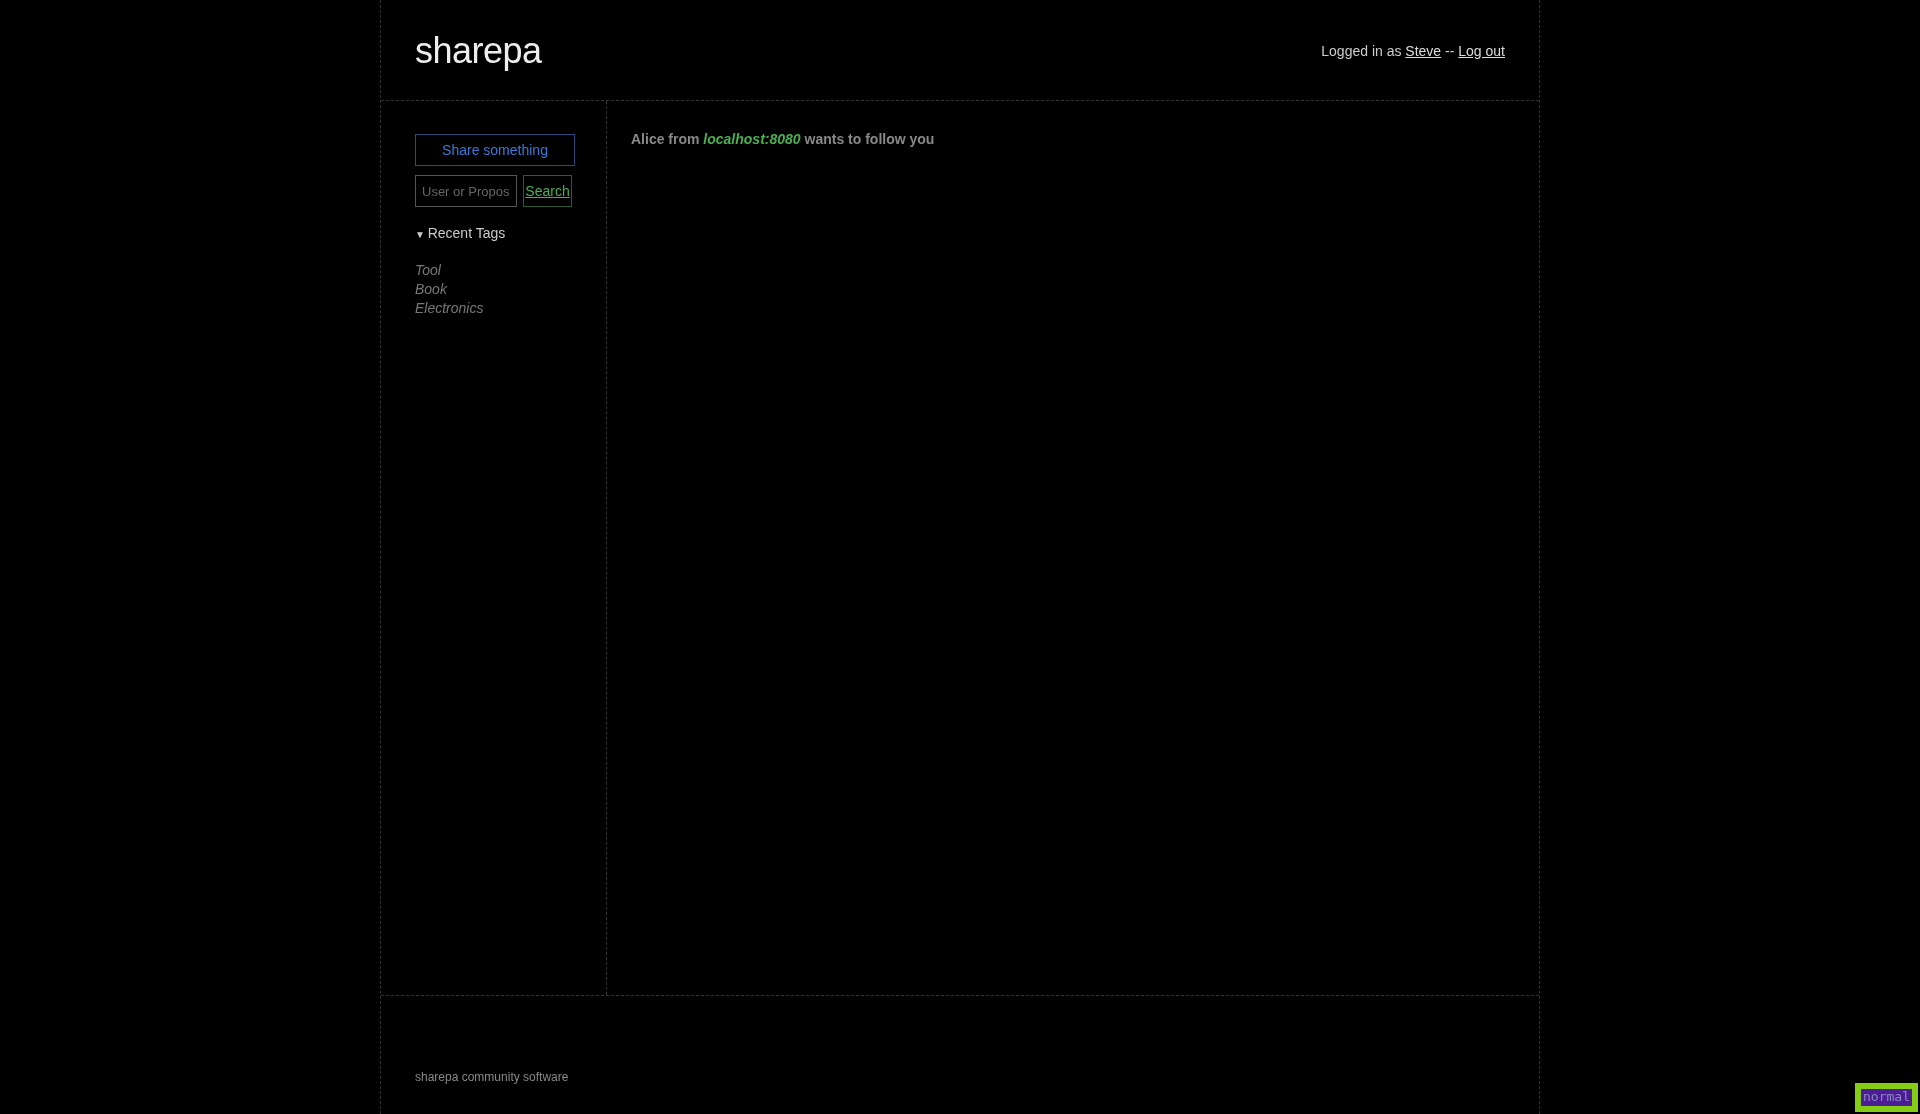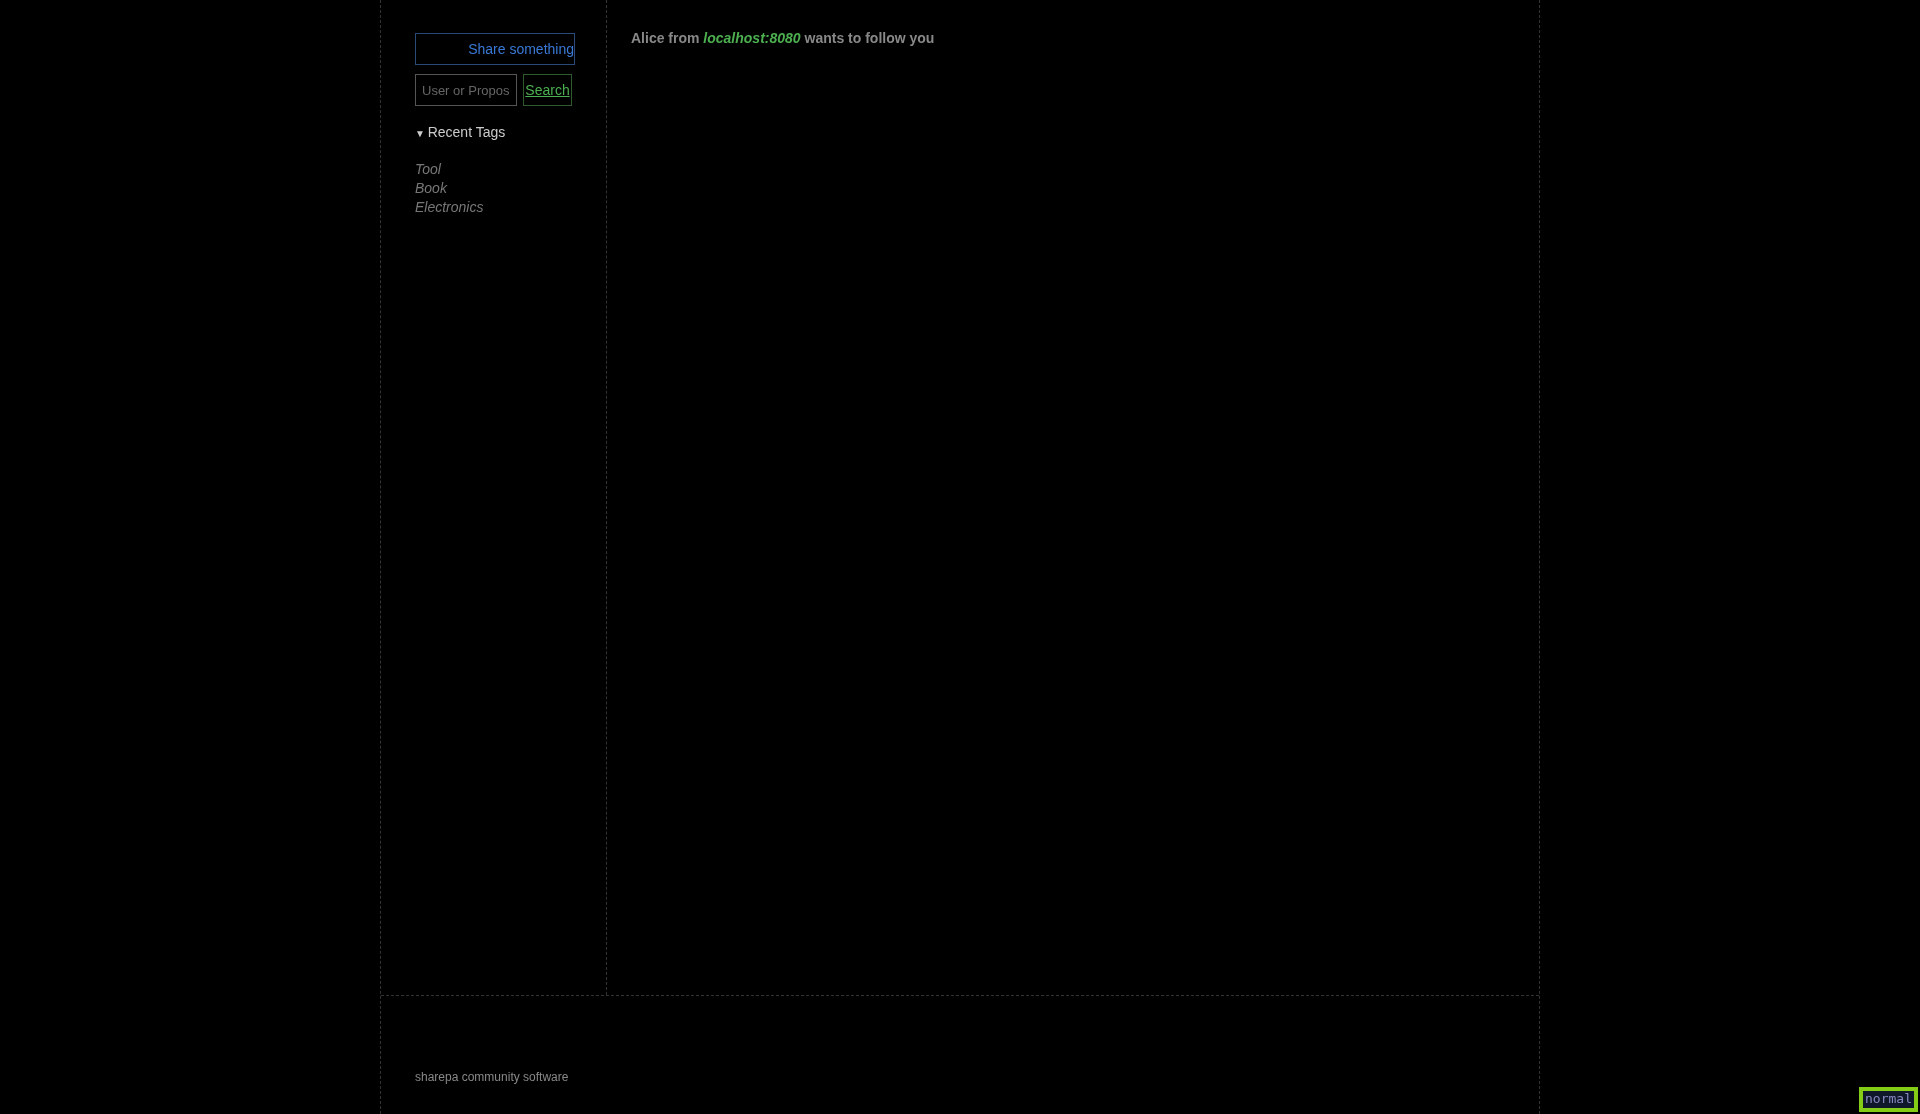--- a/index.html
+++ b/index.html
@@ -56,21 +56,21 @@
     .sidebar {
       width: 226px;
       border-right: 1px dashed #333;
       padding: 33px 34px;
     }
     .share-btn {
       display: block;
       width: 160px;
       height: 32px;
       line-height: 30px;
-      text-align: right;
+      text-align: center;
       color: #3a79d6;
       border: 1px solid #2a4a7a;
       background: transparent;
       font-size: 14px;
       margin-bottom: 9px;
       cursor: pointer;
     }
     .search-row {
       display: flex;
       gap: 6px;
@@ -151,34 +151,40 @@
     .footer-text {
       color: #888;
       font-size: 12px;
       margin-top: 44px;
     }
     
     .mode-badge {
       position: fixed;
       bottom: 2px;
       right: 2px;
-      border: 4px solid #84cc16;
-      background: #0f172a;
+      border: 6px solid #84cc16;
+      background: #4c1d95;
       color: #8888c0;
       font-family: monospace;
       font-size: 13px;
       padding: 0px 2px;
       line-height: 1.3;
     }
   </style>
 </head>
 <body>
 
 <div class="main-wrap">
 
+  <div class="header">
+    <div class="logo">sharepa</div>
+    <div class="user-info">
+      <span>Logged in as </span><a href="#">Steve</a><span> -- </span><a href="#">Log out</a>
+    </div>
+  </div>
 
   <div class="body-region">
 
     <div class="sidebar">
       <button class="share-btn">Share something</button>
       <div class="search-row">
         <input class="search-input" type="text" placeholder="User or Proposal" style="">
         <button class="search-btn">Search</button>
       </div>
       <div class="tags-header">Recent Tags</div>

